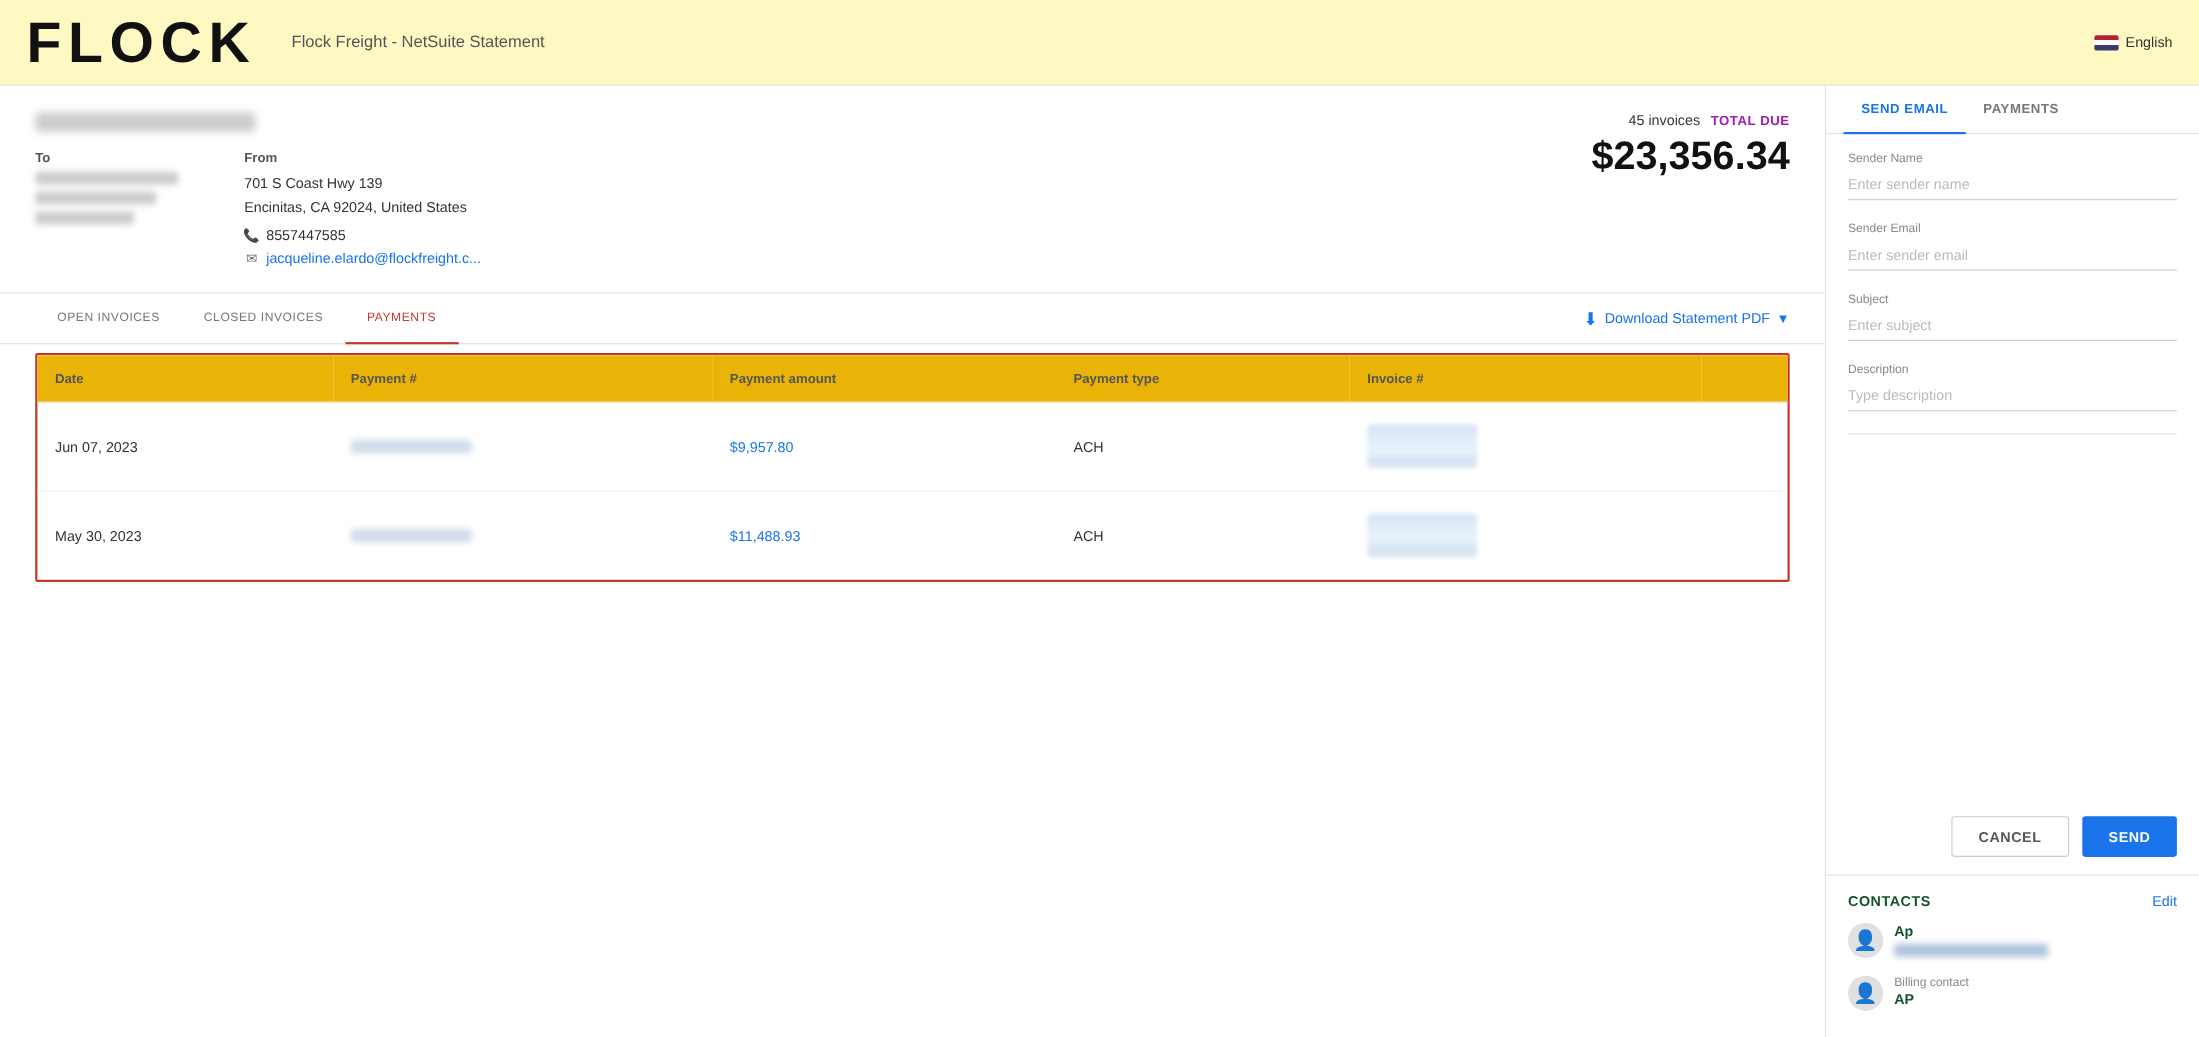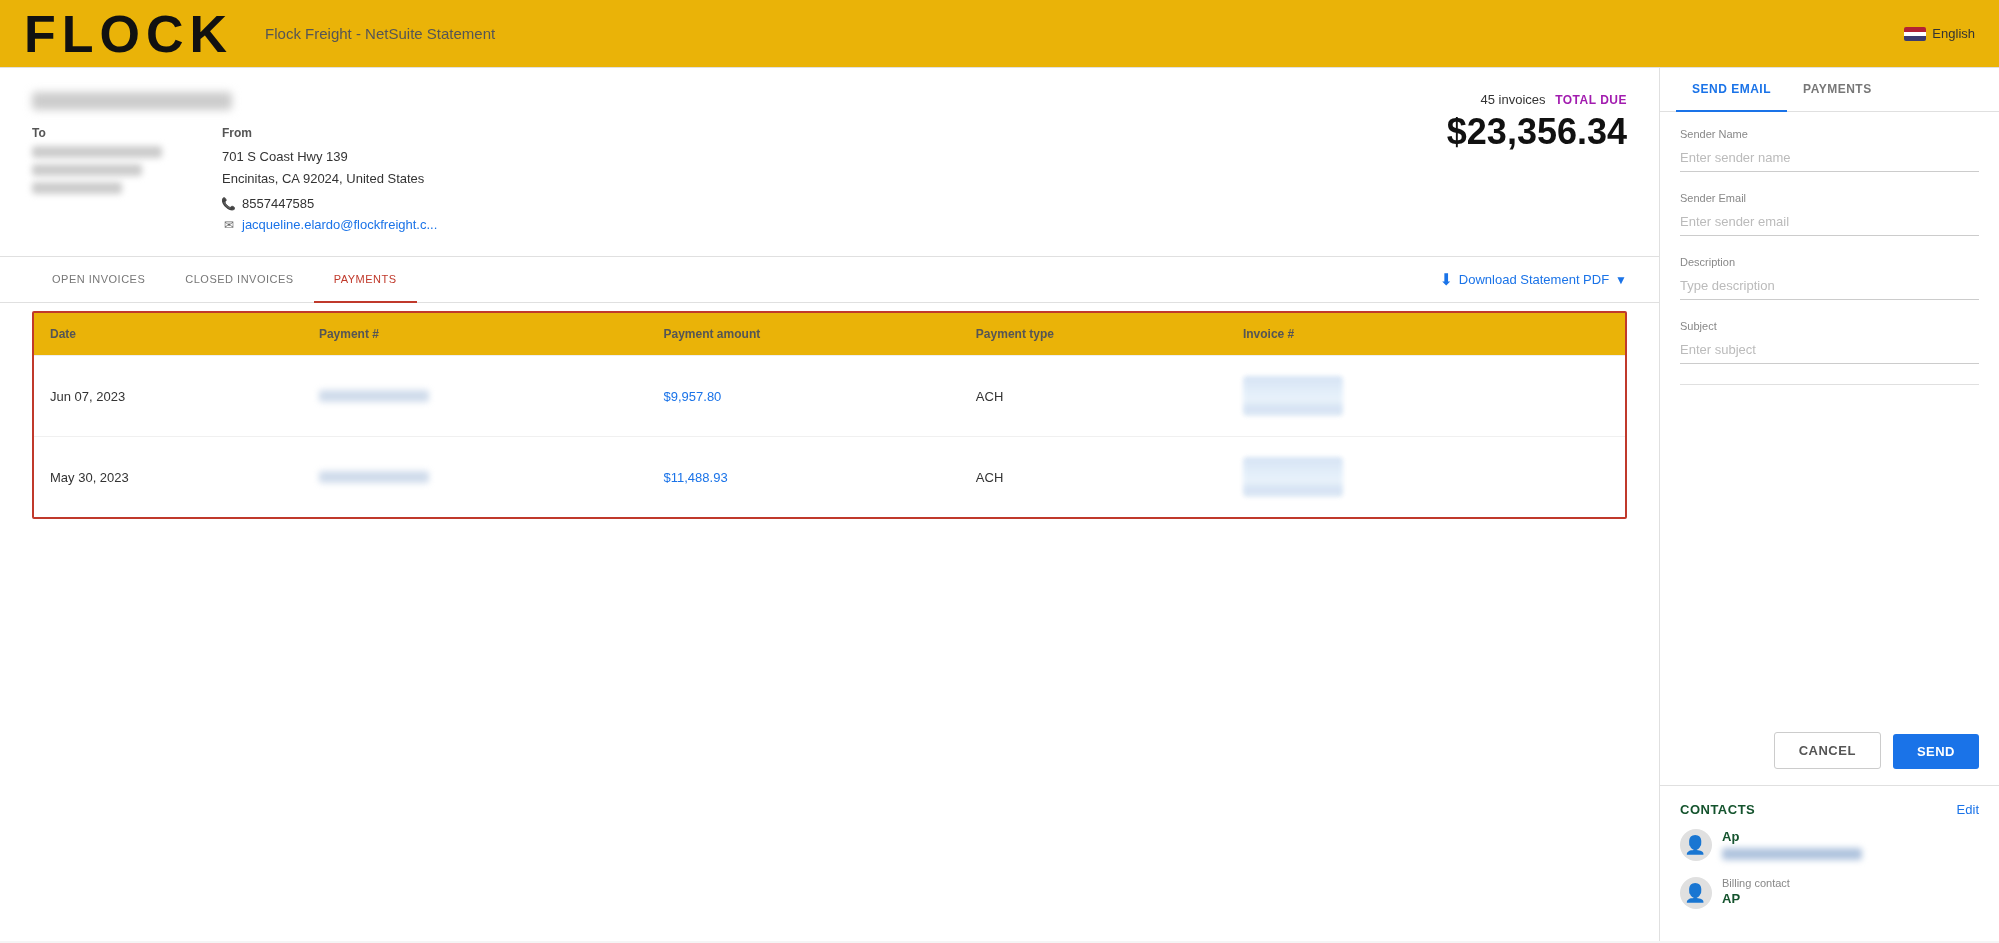--- a/index.html
+++ b/index.html
@@ -1,24 +1,24 @@
 <!DOCTYPE html>
 <html><head>
   <meta charset="utf-8">
   <style>
     * { box-sizing: border-box; margin: 0; padding: 0; }
     body { font-family: Arial, sans-serif; background: #f5f5f5; color: #333; font-size: 13px; }
 
     
     .top-bar {
-      background: #eab308;
+      background: #fef9c3;
       display: flex;
       align-items: center;
       padding: 0 24px;
-      height: 68px;
+      height: 78px;
       border-bottom: 1px solid #e0e0e0;
     }
     .app-title {
       font-size: 15px;
       color: #555;
       flex: 1;
     }
     .lang-selector {
       display: flex;
       align-items: center;
@@ -293,21 +293,20 @@
     .form-divider {
       border: none;
       border-top: 1px solid #e0e0e0;
       margin: 16px 0;
     }
     .right-panel-actions {
       display: flex;
       justify-content: flex-end;
       gap: 12px;
       padding: 0 20px 16px;
-      align-items: flex-end;
     }
     .btn-cancel {
       padding: 10px 24px;
       border: 1px solid #ccc;
       background: #fff;
       color: #555;
       font-size: 13px;
       font-weight: 600;
       border-radius: 3px;
       cursor: pointer;
@@ -534,26 +533,26 @@
     <div class="right-panel-form">
       <div class="form-group">
         <label class="form-label">Sender Name</label>
         <input class="form-input" type="text" placeholder="Enter sender name" style="">
       </div>
       <div class="form-group">
         <label class="form-label">Sender Email</label>
         <input class="form-input" type="email" placeholder="Enter sender email" style="">
       </div>
       <div class="form-group">
+        <label class="form-label">Subject</label>
+        <input class="form-input" type="text" placeholder="Enter subject" style="">
+      </div>
+      <div class="form-group">
         <label class="form-label">Description</label>
         <input class="form-input" type="text" placeholder="Type description" style="">
-      </div>
-      <div class="form-group">
-        <label class="form-label">Subject</label>
-        <input class="form-input" type="text" placeholder="Enter subject" style="">
       </div>
       <hr class="form-divider">
     </div>
 
     <div class="right-panel-actions">
       <button class="btn-cancel">CANCEL</button>
       <button class="btn-send">SEND</button>
     </div>
 
     <div class="contacts-section">

